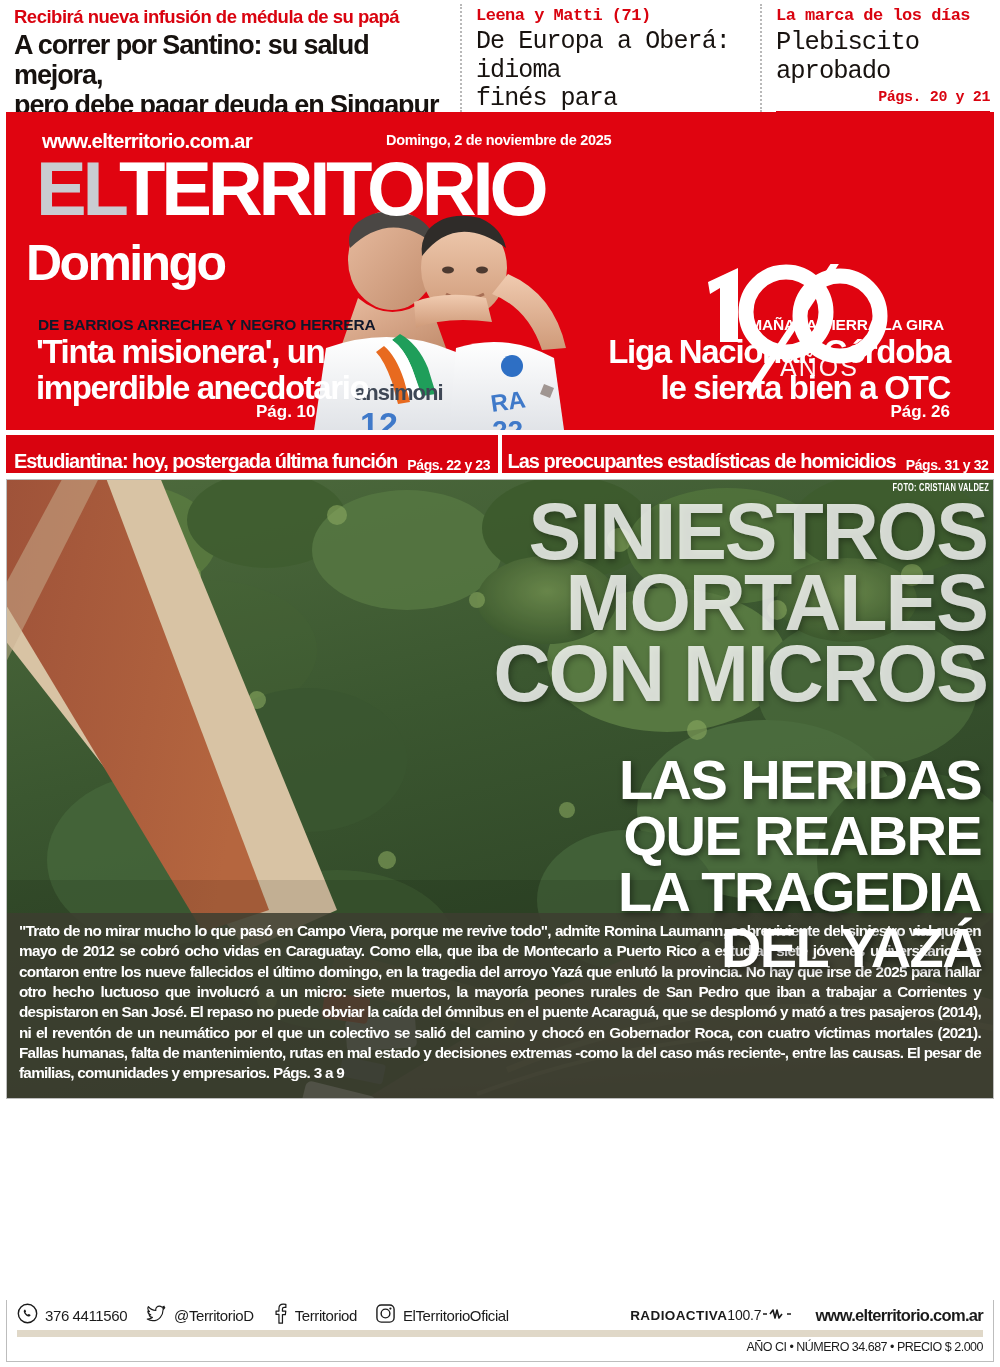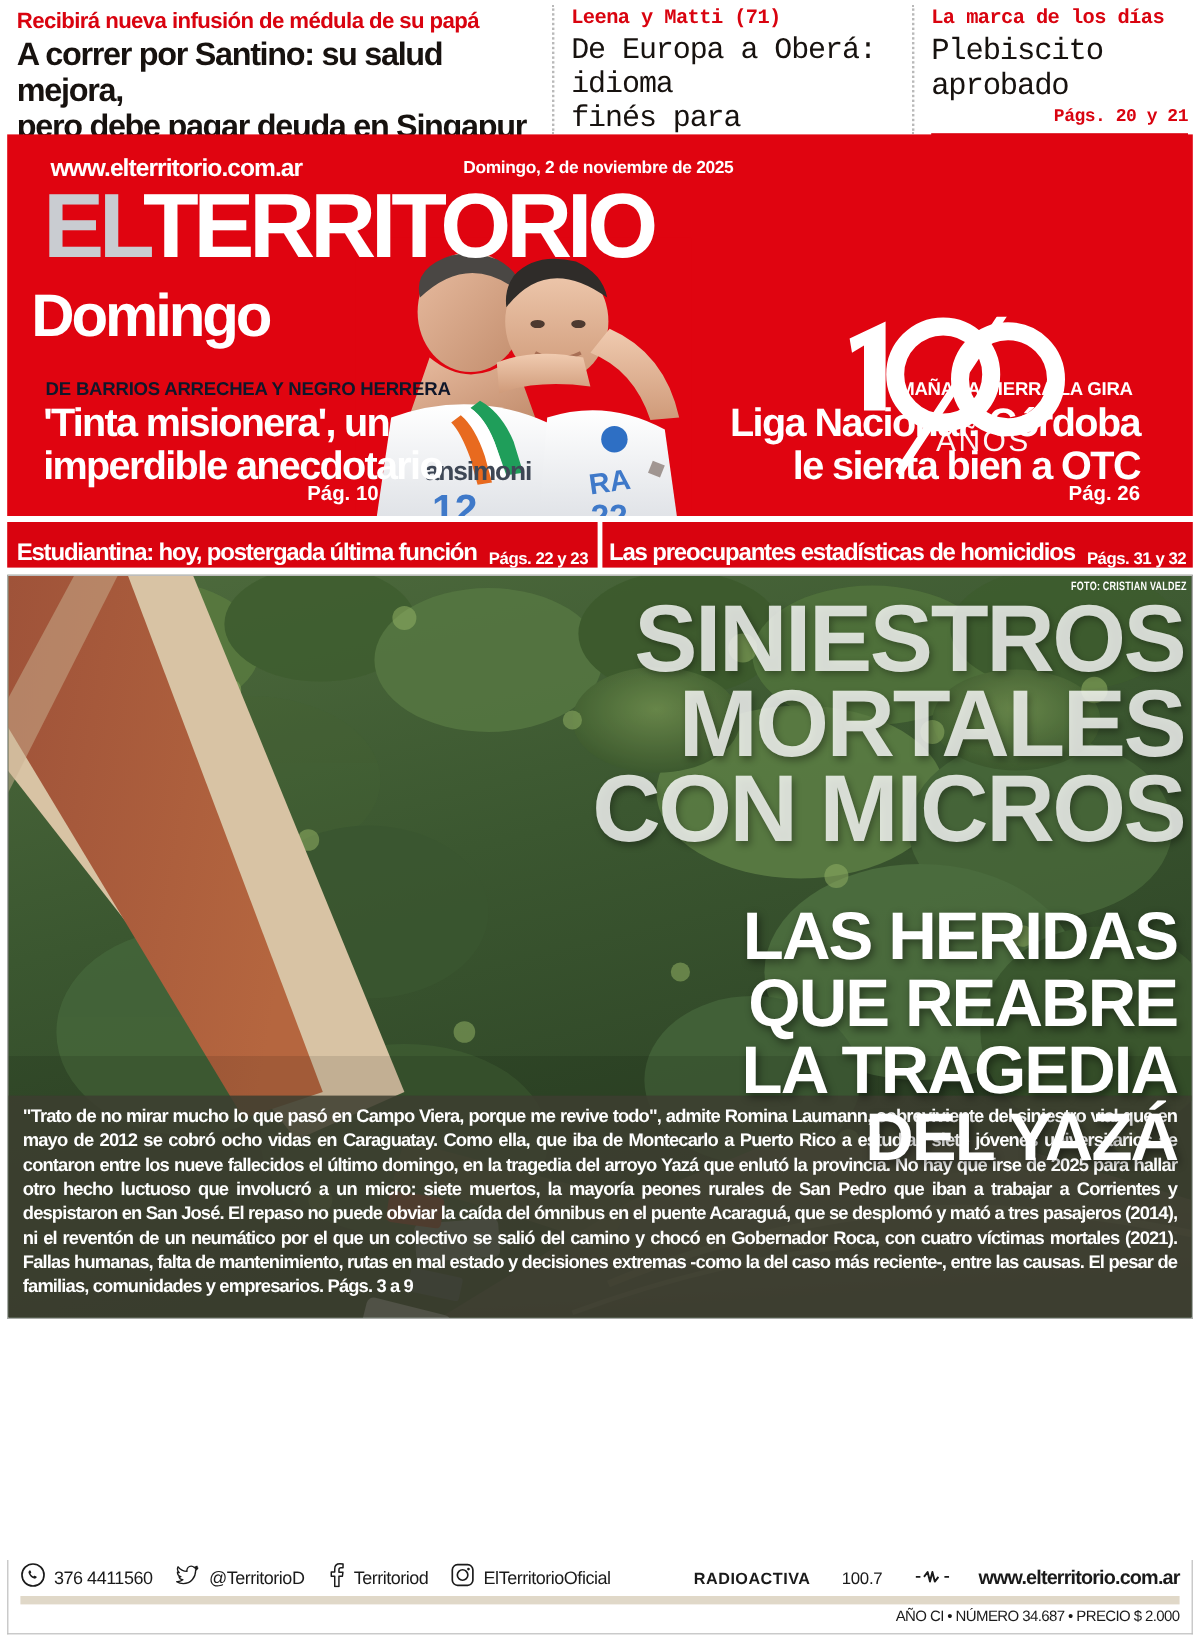--- a/index.html
+++ b/index.html
@@ -155,21 +155,21 @@
   .footer {
     position:absolute; left:6px; top:1300px; width:988px; height:62px;
     border:1px solid #bdbdbd; border-top:none; background:#fff;
   }
   .foot-top { display:flex; align-items:center; height:30px; padding:0 10px; }
   .social { display:flex; align-items:center; gap:7px; margin-right:18px; }
   .social-label { font-size:15px; color:#1b1b1b; letter-spacing:-0.4px; }
   .foot-right {
     margin-left:auto; display:flex; align-items:center; gap:24px;
   }
-  .radio { display:flex; align-items:baseline; font-size:14px; letter-spacing:-0.3px;gap:26px; }
+  .radio { display:flex; align-items:baseline; font-size:14px; letter-spacing:-0.3px; }
   .radio .r-bold { font-weight:bold; letter-spacing:0.4px; font-size:13.5px; }
   .radio .r-freq { font-size:14px; letter-spacing:-0.2px; }
   .foot-url { font-weight:bold; font-size:16.5px; letter-spacing:-0.7px; }
   .foot-rule { height:7px; background:#e0d8c8; margin:0 10px; }
   .foot-bottom {
     text-align:right; padding:3px 10px 0 0;
     font-size:12.5px; letter-spacing:-0.5px; color:#1b1b1b;
   }
 </style>
 </head>

